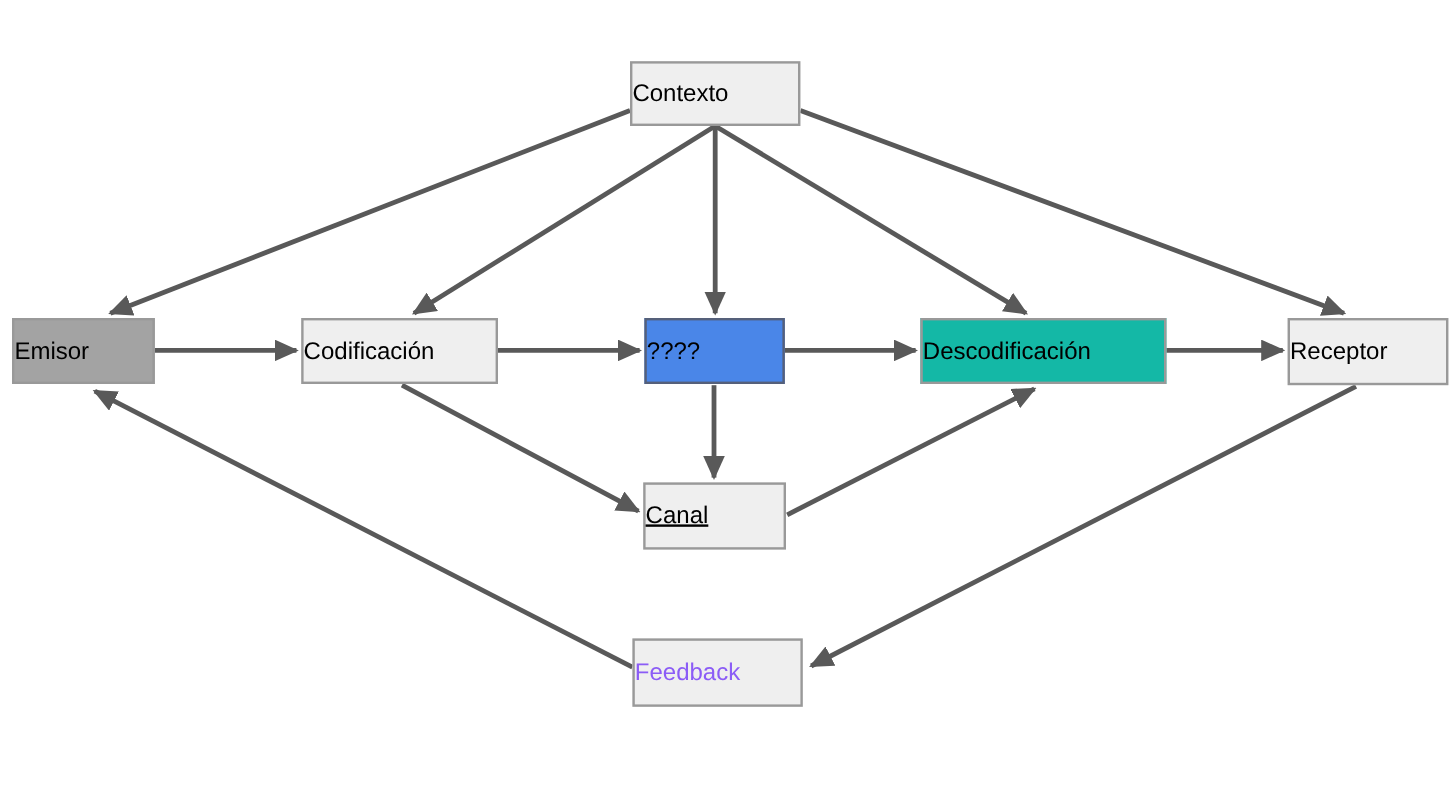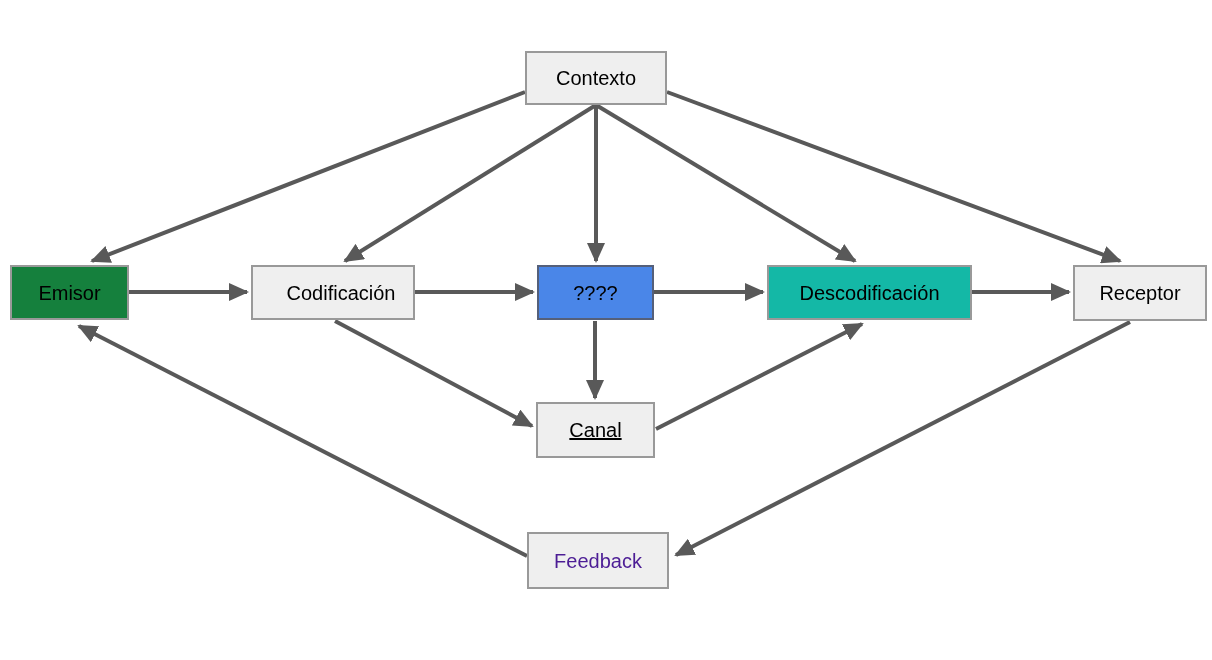--- a/index.html
+++ b/index.html
@@ -20,21 +20,20 @@
     left: 0;
     top: 0;
     width: 100%;
     height: 100%;
   }
   .node {
     position: absolute;
     box-sizing: border-box;
     display: flex;
     align-items: center;
-    justify-content: center;
     border: 2px solid #999999;
     background: #efefef;
     color: #000000;
     font-size: 20px;
     line-height: 1;
     white-space: nowrap;
   }
   .node.highlight {
     background: #4a86e8;
     border-color: #55607a;
@@ -67,35 +66,35 @@
         <line x1="595" y1="321" x2="595" y2="398" stroke="#595959" stroke-width="4" marker-end="url(#arrowhead)"></line>
         <line x1="656" y1="429" x2="862" y2="324" stroke="#595959" stroke-width="4" marker-end="url(#arrowhead)"></line>
         <line x1="1130" y1="322" x2="676" y2="555" stroke="#595959" stroke-width="4" marker-end="url(#arrowhead)"></line>
         <line x1="527" y1="556" x2="79" y2="326" stroke="#595959" stroke-width="4" marker-end="url(#arrowhead)"></line>
       </g>
   </svg>
   <div id="node-layer">
       <div class="node" style="left: 525px; top: 51px; width: 142px; height: 54px; background: rgb(239, 239, 239); border-color: rgb(153, 153, 153); color: rgb(0, 0, 0);">
         <span class="node-label">Contexto</span>
       </div>
-      <div class="node" style="left: 10px; top: 265px; width: 119px; height: 55px; background: #15803d; border-color: rgb(153, 153, 153); color: rgb(0, 0, 0);">
+      <div class="node" style="left: 10px; top: 265px; width: 119px; height: 55px; background: #a3a3a3; border-color: rgb(153, 153, 153); color: rgb(0, 0, 0);">
         <span class="node-label">Emisor</span>
       </div>
-      <div class="node" style="left: 251px; top: 265px; width: 164px; height: 55px; background: rgb(239, 239, 239); border-color: rgb(153, 153, 153); color: rgb(0, 0, 0); padding-left: 16px;">
+      <div class="node" style="left: 251px; top: 265px; width: 164px; height: 55px; background: rgb(239, 239, 239); border-color: rgb(153, 153, 153); color: rgb(0, 0, 0);">
         <span class="node-label">Codificación</span>
       </div>
       <div class="node highlight" style="left: 537px; top: 265px; width: 117px; height: 55px; background: rgb(74, 134, 232); border-color: rgb(85, 96, 122); color: rgb(0, 0, 0);">
         <span class="node-label">????</span>
       </div>
       <div class="node" style="left: 767px; top: 265px; width: 205px; height: 55px; background: #14b8a6; border-color: rgb(153, 153, 153); color: rgb(0, 0, 0);">
         <span class="node-label">Descodificación</span>
       </div>
       <div class="node" style="left: 1073px; top: 265px; width: 134px; height: 56px; background: rgb(239, 239, 239); border-color: rgb(153, 153, 153); color: rgb(0, 0, 0);">
         <span class="node-label">Receptor</span>
       </div>
       <div class="node" style="left: 536px; top: 402px; width: 119px; height: 56px; background: rgb(239, 239, 239); border-color: rgb(153, 153, 153); color: rgb(0, 0, 0); text-decoration: underline;">
         <span class="node-label">Canal</span>
       </div>
-      <div class="node" style="left: 527px; top: 532px; width: 142px; height: 57px; background: rgb(239, 239, 239); border-color: rgb(153, 153, 153); color: #4c1d95;">
+      <div class="node" style="left: 527px; top: 532px; width: 142px; height: 57px; background: rgb(239, 239, 239); border-color: rgb(153, 153, 153); color: #8b5cf6;">
         <span class="node-label">Feedback</span>
       </div>
     </div>
 </div>
 
 </body></html>

